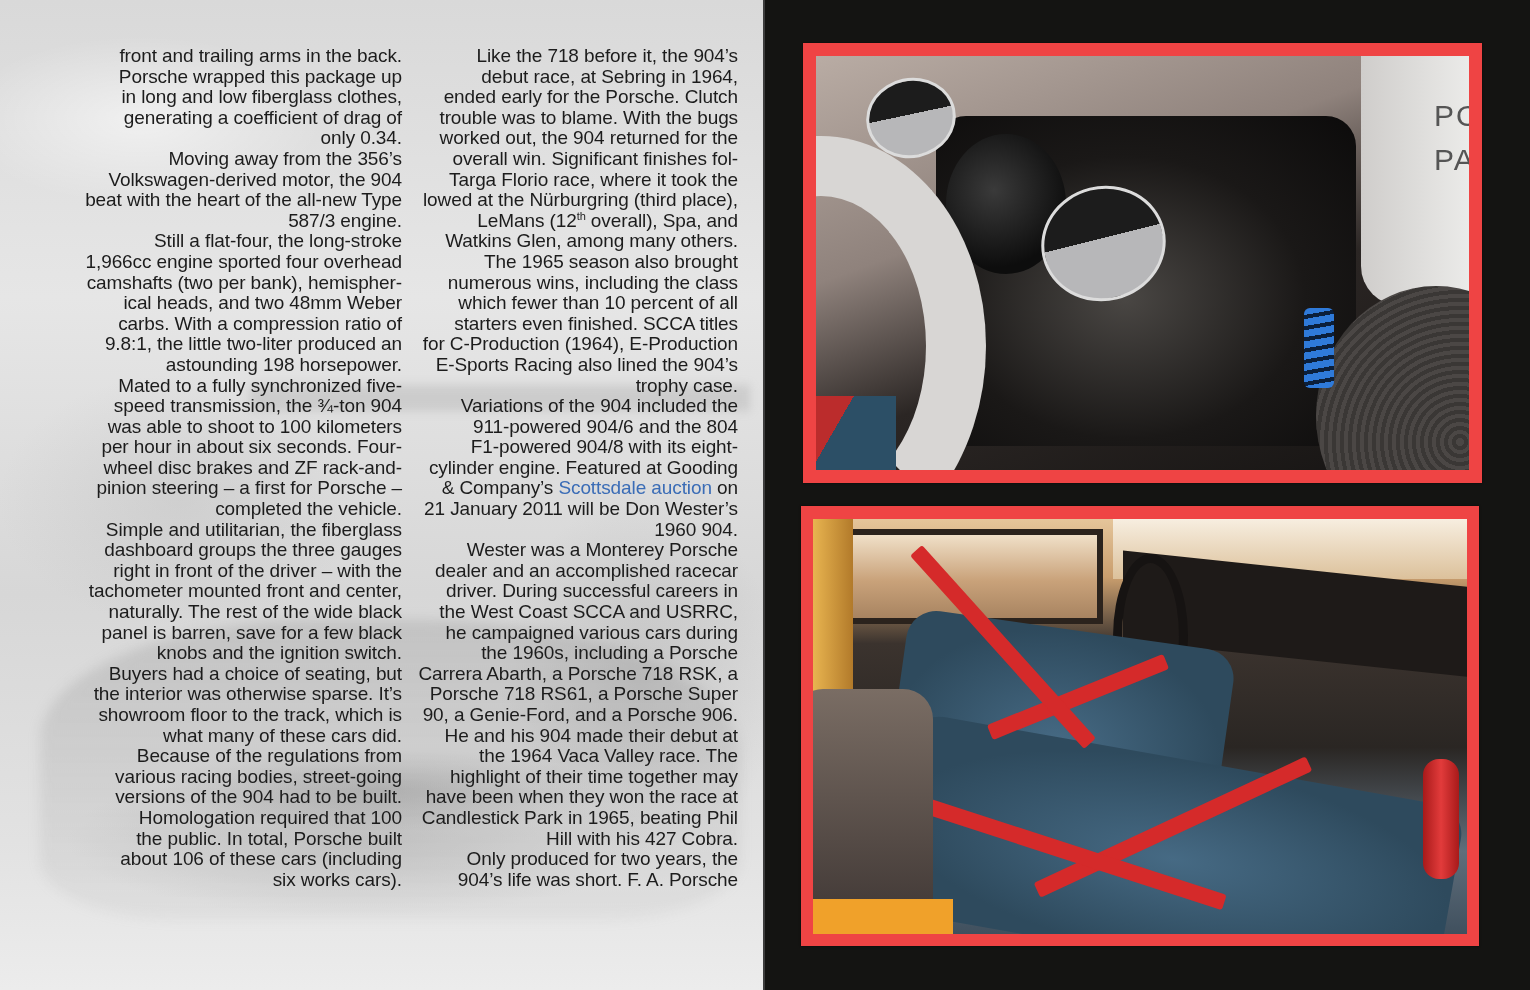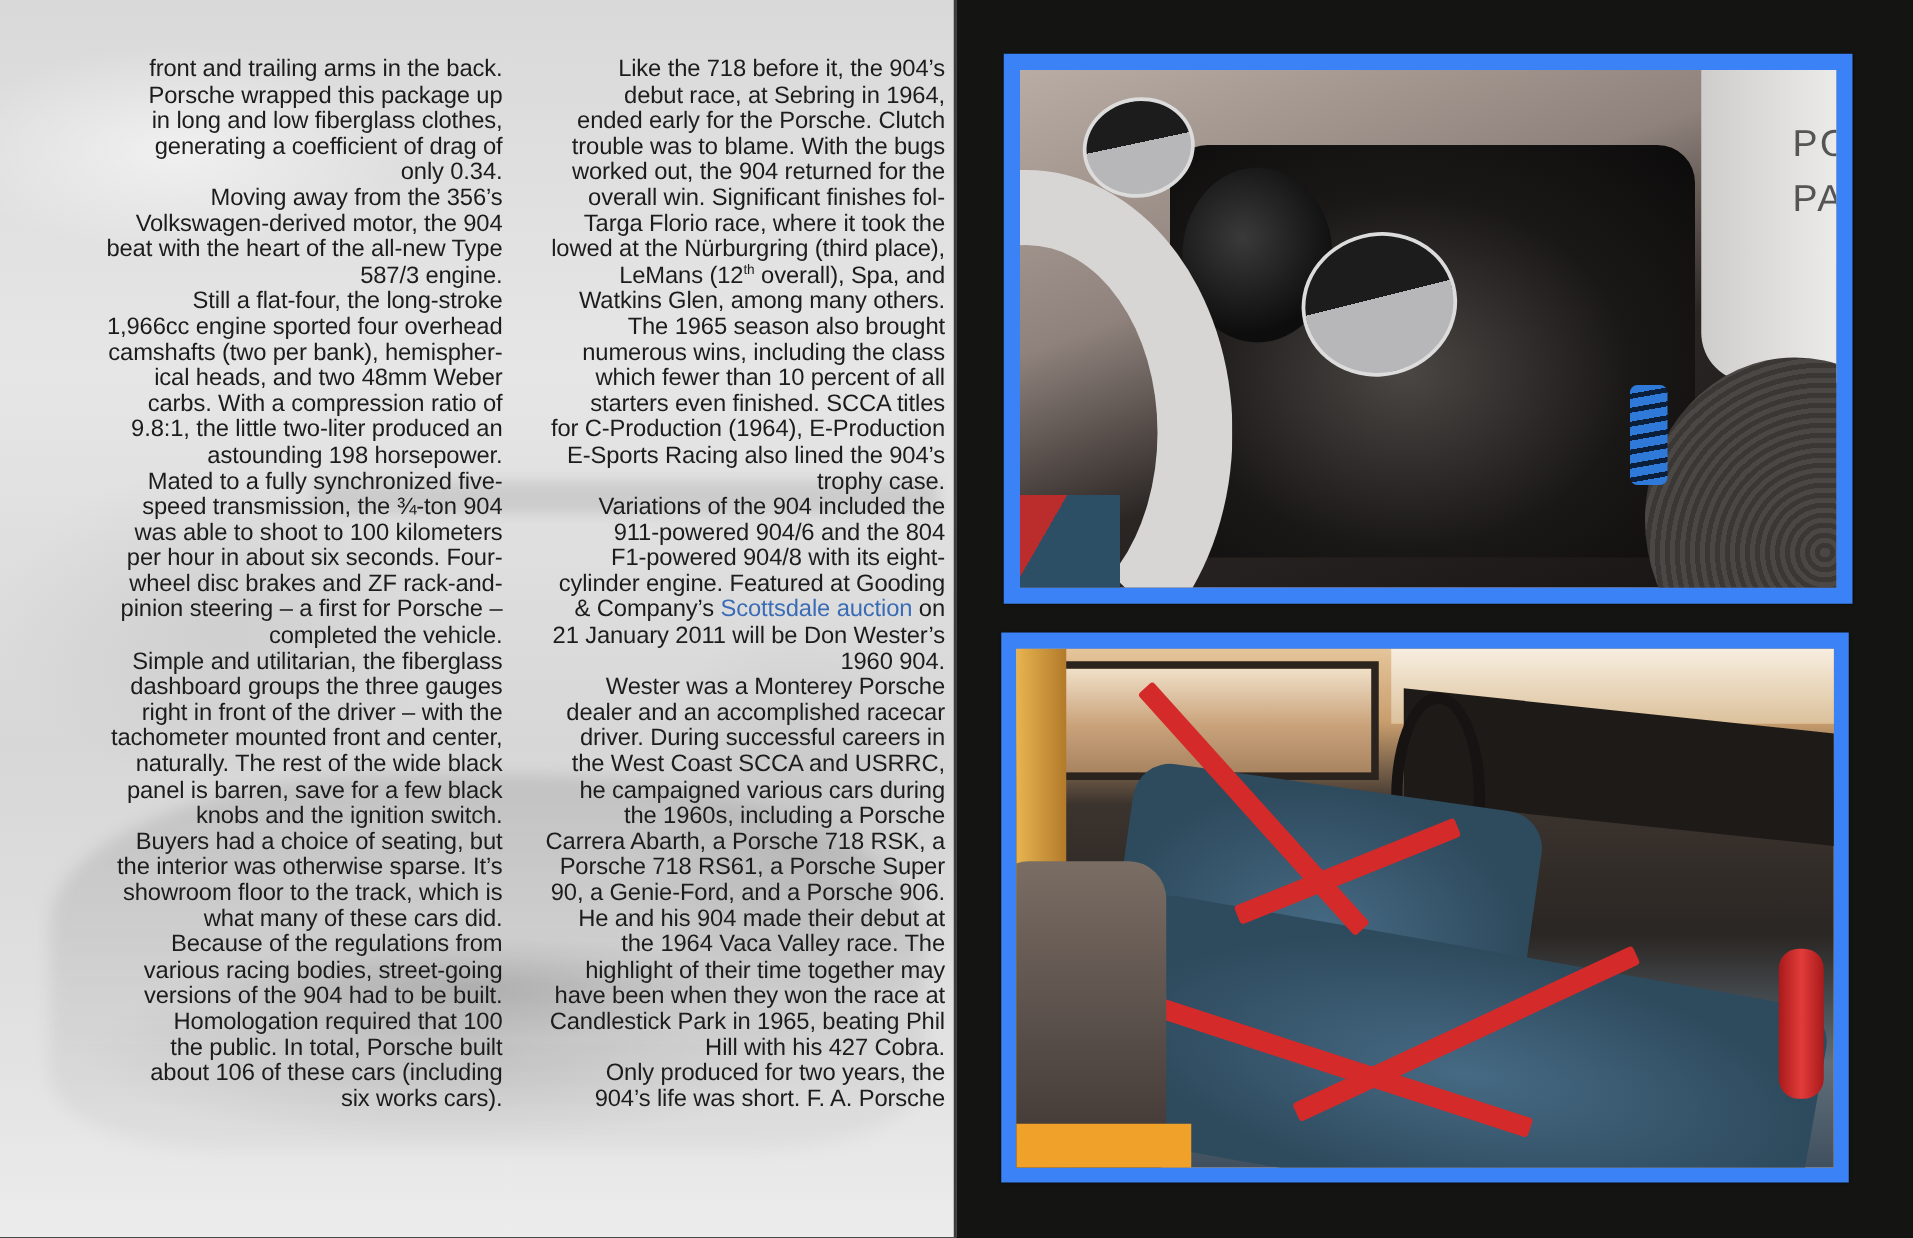--- a/index.html
+++ b/index.html
@@ -32,29 +32,29 @@
   .left-page .edge {
     position: absolute; right: 0; top: 0; width: 2px; height: 990px; background: #3c3c3c;
   }
 
   .col {
     position: absolute; top: 46px;
     font-size: 19px; line-height: 20.6px; color: #1c1c1c;
     letter-spacing: -0.1px;
   }
   .col-1 { left: 50px; width: 352px; }
-  .col-2 { left: 411px; width: 345px; }
+  .col-2 { left: 393px; width: 345px; }
   .line { white-space: nowrap; display: block; }
   .indent { padding-left: 23px; }
   sup { font-size: 11px; line-height: 0; vertical-align: 7px; }
   .link { color: #3a6cb6; margin-top: 48px; }
 
   
   .photo-frame {
-    position: absolute; background: #3b82f6;
+    position: absolute; background: #ef4444;
     box-shadow: 0 0 2px rgba(0,0,0,0.6);
   }
   .frame-1 { left: 803px; top: 43px; width: 679px; height: 440px; }
   .frame-2 { left: 801px; top: 506px; width: 678px; height: 440px; }
   .photo {
     position: absolute; overflow: hidden;
   }
   .frame-1 .photo { left: 13px; top: 13px; width: 653px; height: 414px; background: #9a8f88; }
   .frame-2 .photo { left: 12px; top: 13px; width: 654px; height: 415px; background: #c89a60; }
 

